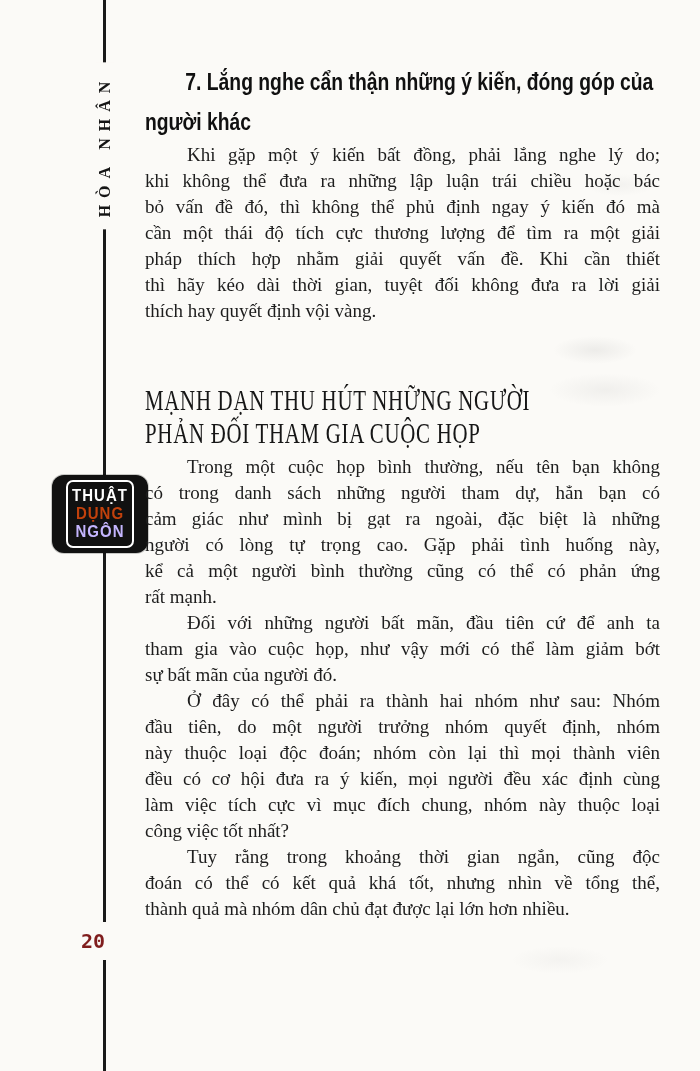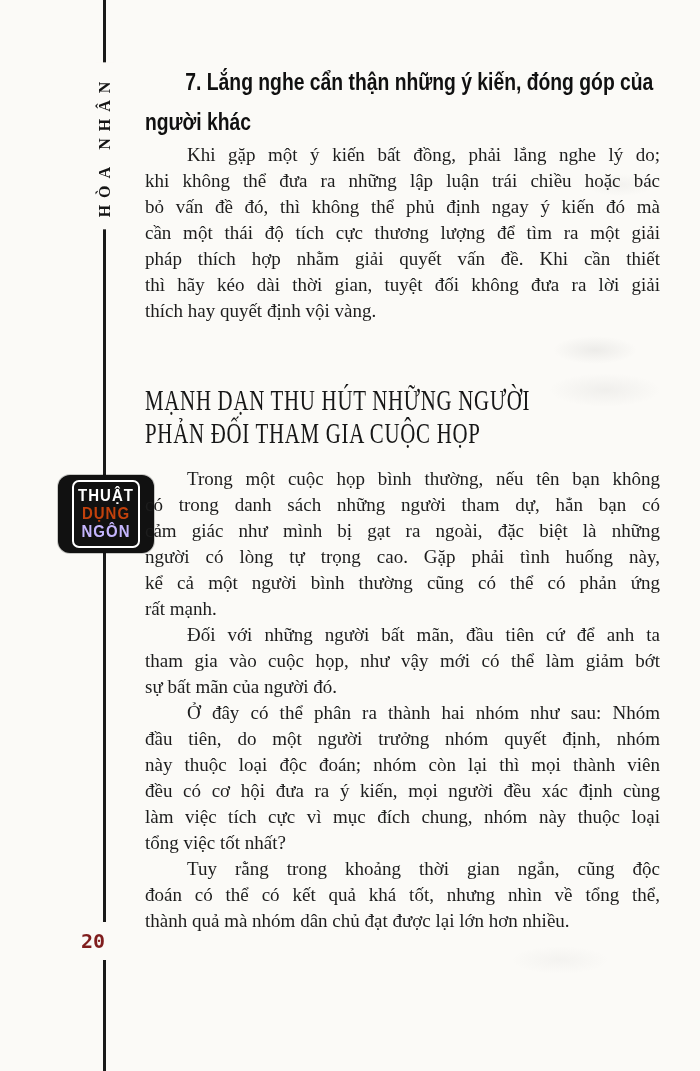--- a/index.html
+++ b/index.html
@@ -28,21 +28,21 @@
     transform:translate(-50%,-50%) rotate(-90deg);
     transform-origin:center;
     white-space:nowrap;
     background:var(--bg);
     padding:0 12px;
     font-family:"Liberation Serif", serif;
     font-weight:bold;font-size:16px;letter-spacing:7px;color:#151515;
   }
   
   .stamp{
-    position:absolute;left:58px;top:475px;width:96px;height:78px;
+    position:absolute;left:52px;top:475px;width:96px;height:78px;
     background:#111;border-radius:12px;
     display:flex;align-items:center;justify-content:center;
     box-shadow:0 0 0 1px rgba(0,0,0,.2);
   }
   .stamp-inner{
     width:64px;height:64px;border:2px solid #fff;border-radius:7px;
     display:flex;flex-direction:column;align-items:center;justify-content:center;
     background:#111;
   }
   .stamp-line{
@@ -63,21 +63,21 @@
   .content{position:absolute;left:145px;top:62px;width:515px;}
   .blk{margin:0;}
   .ln{min-height:1em;}
   .heading .ln{
     font-family:"Liberation Sans", sans-serif;
     font-weight:bold;font-size:23px;line-height:40px;
     white-space:nowrap;transform:scaleX(.84);transform-origin:0 50%;
     color:#101010;
   }
   .heading .ind{text-indent:48px;}
-  .title{margin-top:60px;margin-bottom:16px;}
+  .title{margin-top:60px;margin-bottom:4px;}
   .title .ln{
     font-family:"Liberation Serif", serif;
     font-size:29px;line-height:33px;letter-spacing:1px;
     white-space:nowrap;transform:scaleX(.72);transform-origin:0 50%;
     color:#161616;
   }
   .para .ln{
     font-family:Liberation Serif, serif;
     font-size:19px;line-height:26px;color:var(--ink);
   }
@@ -127,26 +127,26 @@
         <div class="ln just">người có lòng tự trọng cao. Gặp phải tình huống này,</div>
         <div class="ln just">kể cả một người bình thường cũng có thể có phản ứng</div>
         <div class="ln">rất mạnh.</div>
       </div>
       <div class="blk para">
         <div class="ln ind just">Đối với những người bất mãn, đầu tiên cứ để anh ta</div>
         <div class="ln just">tham gia vào cuộc họp, như vậy mới có thể làm giảm bớt</div>
         <div class="ln">sự bất mãn của người đó.</div>
       </div>
       <div class="blk para">
-        <div class="ln ind just">Ở đây có thể phân ra thành hai nhóm như sau: Nhóm</div>
+        <div class="ln ind just">Ở đây có thể phải ra thành hai nhóm như sau: Nhóm</div>
         <div class="ln just">đầu tiên, do một người trưởng nhóm quyết định, nhóm</div>
         <div class="ln just">này thuộc loại độc đoán; nhóm còn lại thì mọi thành viên</div>
         <div class="ln just">đều có cơ hội đưa ra ý kiến, mọi người đều xác định cùng</div>
         <div class="ln just">làm việc tích cực vì mục đích chung, nhóm này thuộc loại</div>
-        <div class="ln">tổng việc tốt nhất?</div>
+        <div class="ln">công việc tốt nhất?</div>
       </div>
       <div class="blk para">
         <div class="ln ind just">Tuy rằng trong khoảng thời gian ngắn, cũng độc</div>
         <div class="ln just">đoán có thể có kết quả khá tốt, nhưng nhìn về tổng thể,</div>
         <div class="ln">thành quả mà nhóm dân chủ đạt được lại lớn hơn nhiều.</div>
       </div>
     </div>
 </div>
 
 </body></html>

